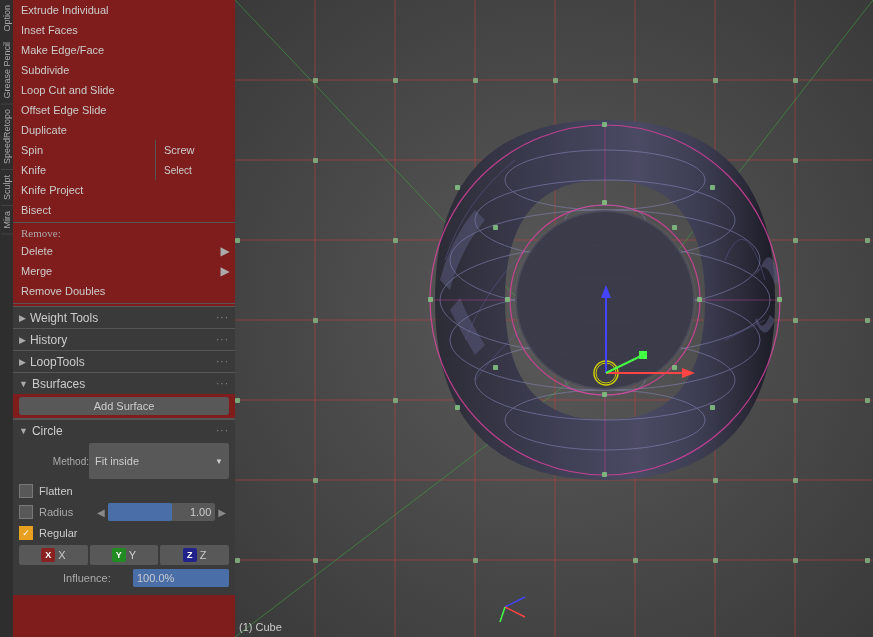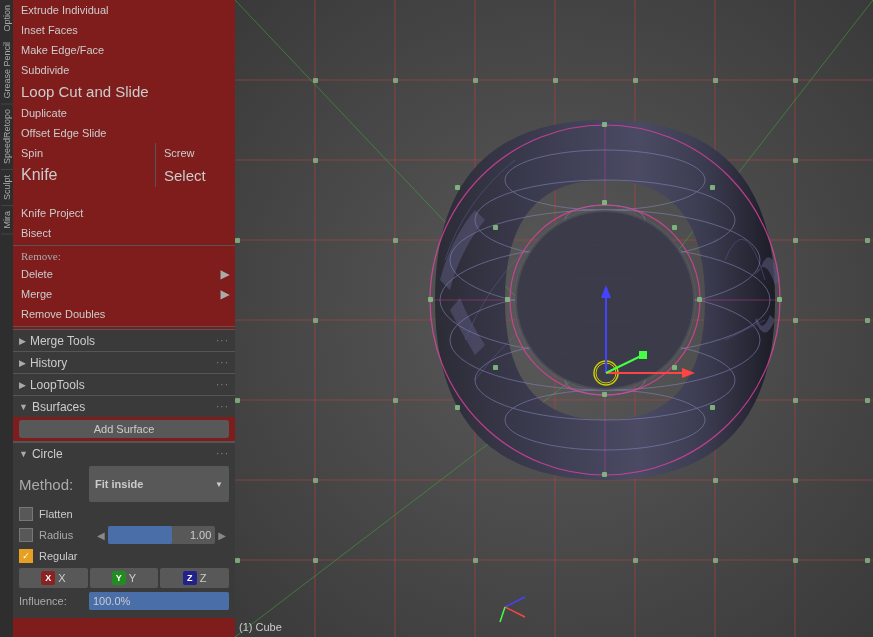--- a/index.html
+++ b/index.html
@@ -117,37 +117,37 @@
     .form-row {
       display: flex;
       align-items: center;
       padding: 2px 6px;
       min-height: 22px;
     }
 
     .form-label {
       width: 70px;
       color: #aaa;
-      font-size: 15px;
+      font-size: 10px;
+      text-align: right;
     }
 
     .form-dropdown {
       flex: 1;
       background: #585858;
       border: none;
       color: #ccc;
       padding: 2px 6px;
       font-size: 11px;
       cursor: pointer;
       display: flex;
       align-items: center;
       justify-content: space-between;
       height: 36px;
       border-radius: 2px;
-      font-weight: bold;
     }
 
     .checkbox-row {
       display: flex;
       align-items: center;
       padding: 2px 6px;
       min-height: 20px;
     }
 
     .checkbox {
@@ -251,20 +251,21 @@
     }
     .xyz-btn .x-icon { background: #8b2222; color: #fff; }
     .xyz-btn .y-icon { background: #228b22; color: #fff; }
     .xyz-btn .z-icon { background: #22228b; color: #fff; }
 
     .influence-row {
       display: flex;
       align-items: center;
       padding: 2px 6px;
       min-height: 22px;
+      margin-left: 44px;
     }
     .influence-label {
       width: 70px;
       color: #aaa;
       font-size: 11px;
     }
     .influence-bar {
       flex: 1;
       background: #585858;
       height: 18px;
@@ -344,49 +345,49 @@
       </div>
       <div class="menu-item" style="font-size:11px;">
         <span>Inset Faces</span>
       </div>
       <div class="menu-item" style="font-size:11px;">
         <span>Make Edge/Face</span>
       </div>
       <div class="menu-item" style="font-size:11px;">
         <span>Subdivide</span>
       </div>
-      <div class="menu-item" style="font-size:15px;align-items:center;">
+      <div class="menu-item" style="font-size:11px;align-items:center;">
         <span>Loop Cut and Slide</span>
       </div>
       <div class="menu-item" style="font-size:11px;">
+        <span>Offset Edge Slide</span>
+      </div>
+      <div class="menu-item" style="font-size:11px;">
         <span>Duplicate</span>
-      </div>
-      <div class="menu-item" style="font-size:11px;">
-        <span>Offset Edge Slide</span>
       </div>
 
       <div class="menu-split">
         <div class="menu-split-left" style="font-size:11px;">
           <span>Spin</span>
         </div>
         <div class="menu-split-right" style="font-size:11px;">
           <span>Screw</span>
         </div>
       </div>
 
       <div class="menu-split">
-        <div class="menu-split-left" style="font-size:16px;">
+        <div class="menu-split-left" style="font-size:11px;">
           <span>Knife</span>
         </div>
-        <div class="menu-split-right" style="font-size:15px;">
+        <div class="menu-split-right" style="font-size:10px;">
           <span>Select</span>
         </div>
       </div>
 
-      <div class="menu-item" style="font-size:11px;margin-top:16px;">
+      <div class="menu-item" style="font-size:11px;">
         <span>Knife Project</span>
       </div>
       <div class="menu-item" style="font-size:11px;">
         <span>Bisect</span>
       </div>
 
       <div class="divider"></div>
 
       <div class="section-label">Remove:</div>
 
@@ -405,21 +406,21 @@
       </div>
 
       <div class="menu-item" style="font-size:11px;">
         <span>Remove Doubles</span>
       </div>
 
       <div class="divider"></div>
 
       <div class="panel-header">
         <span class="panel-arrow">▶</span>
-        <span class="panel-title">Merge Tools</span>
+        <span class="panel-title">Weight Tools</span>
         <span class="panel-dots">···</span>
       </div>
 
       <div class="panel-header">
         <span class="panel-arrow">▶</span>
         <span class="panel-title">History</span>
         <span class="panel-dots">···</span>
       </div>
 
       <div class="panel-header">

